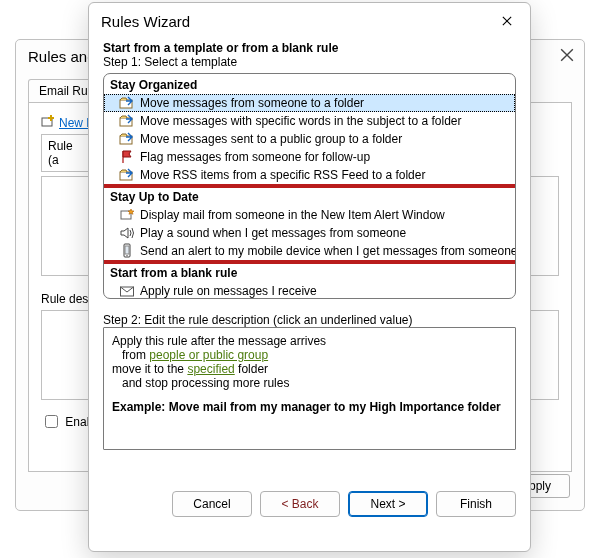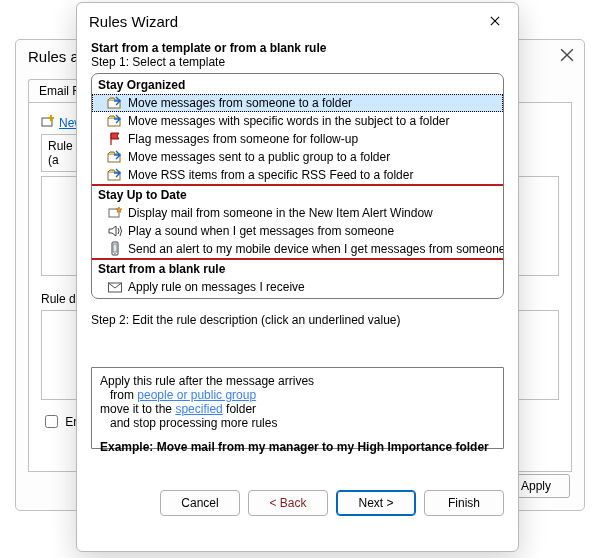--- a/index.html
+++ b/index.html
@@ -17,41 +17,41 @@
   .bg1-new-icon { display: inline-block; width: 14px; height: 14px; vertical-align: -2px; margin-right: 4px; }
   .bg1-rulehdr { margin-top: 4px; padding: 4px 6px; border: 1px solid #c0c0c0; background: #fff; width: 50px; }
   .bg1-list { margin-top: 4px; border: 1px solid #c0c0c0; height: 100px; background: #fff; }
   .bg1-label2 { margin-top: 16px; }
   .bg1-desc { margin-top: 4px; border: 1px solid #c0c0c0; height: 90px; background: #fff; }
   .bg1-checkrow { margin-top: 12px; }
   .bg1-checkrow input { vertical-align: -2px; margin-right:4px; }
   .bg1-buttons { position:absolute; right:14px; bottom:12px; }
   .bg1-btn { display:inline-block; min-width:68px; padding:4px 12px; border:1px solid #b0b0b0; border-radius:3px; background:#fdfdfd; margin-left:6px; text-align:center; }
   
-  .wiz { position: absolute; left: 76px; top: 2px; width: 443px; height: 550px; border: 1px solid #b8b8b8; border-radius: 6px; background: #fff; box-shadow: 0 8px 28px rgba(0,0,0,0.18); }
+  .wiz { position: absolute; left: 88px; top: 2px; width: 443px; height: 550px; border: 1px solid #b8b8b8; border-radius: 6px; background: #fff; box-shadow: 0 8px 28px rgba(0,0,0,0.18); }
   .wiz-titlebar { display:flex; align-items:center; justify-content:space-between; padding: 8px 12px 2px; }
   .wiz-title { font-size: 15px; }
   .wiz-close { width: 22px; height: 20px; border: none; background: transparent; display:flex; align-items:center; justify-content:center; cursor:pointer; }
   .wiz-close svg { width:12px; height:12px; }
   .wiz-body { padding: 2px 14px 0; }
   .wiz-intro1 { font-weight: 600; margin-top: 6px; }
   .wiz-intro2 { margin-bottom: 4px; }
   .template-box { border: 1px solid #7a7a7a; border-radius: 7px; height: 226px; overflow: hidden; background:#fff; }
   .cat-head { font-weight: 700; padding: 2px 6px 2px; border-top: 1px solid transparent; }
-  .cat-head.line { border-top: 2px solid #b91c1c; margin-top:0; }
+  .cat-head.line { border-top: 4px solid #b91c1c; margin-top:0; }
   .cat-head.first { padding-top:3px; }
   .tpl-row { display:flex; align-items:center; padding: 1px 6px 1px 14px; line-height: 16px; cursor: default; }
   .tpl-row.selected { background: #cde8ff; outline:1px dotted #000; outline-offset:-1px;}
   .tpl-icon { width: 18px; height: 16px; display:flex; align-items:center; justify-content:center; flex-shrink:0; margin-right:4px; }
   .tpl-icon svg{ width:16px; height:16px; }
   .tpl-label { white-space: nowrap; }
   .step2-head { margin-top: 14px; }
-  .desc-box { border: 1px solid #7a7a7a; border-radius:1px; padding: 6px 8px; height: 82px; background:#fff;margin-top:40px; }
+  .desc-box { border: 1px solid #7a7a7a; border-radius:1px; padding: 6px 8px; height: 123px; background:#fff; }
   .desc-box .indent1 { padding-left: 10px; }
-  .desc-link { color: #3b82f6; text-decoration: underline; cursor:pointer; }
+  .desc-link { color: #4d7c0f; text-decoration: underline; cursor:pointer; }
   .desc-ex { margin-top:10px; font-weight:700; }
   .wiz-buttons { display:flex; justify-content:flex-end; gap:8px; padding: 14px 14px 12px; }
   .wbtn { min-width: 80px; padding: 5px 10px; border: 1px solid #b0b0b0; border-radius: 4px; background: #fdfdfd; text-align:center; cursor:pointer;margin-top:27px; }
   .wbtn.disabled { color:#7f1d1d; }
   .wbtn.default { border-color:#0067c0; box-shadow:0 0 0 1px #0067c0 inset; }
 </style>
 </head>
 <body>
 <div class="root">
 
@@ -120,35 +120,35 @@
                 <rect x="1" y="5" width="12" height="8" fill="#fff" stroke="#8a6b2c"></rect>
                 <path d="M1 5 l2 -2 h4 l1 2" fill="#f0d070" stroke="#8a6b2c"></path>
                 <path d="M9 2 l4 4 l-4 4 M13 6 h-6" stroke="#1565c0" stroke-width="1.4" fill="none"></path>
               </svg>
         </span>
         <span class="tpl-label">Move messages with specific words in the subject to a folder</span>
       </div>
       <div class="tpl-row">
         <span class="tpl-icon">
           <svg viewBox="0 0 16 16">
+                <rect x="1" y="5" width="12" height="8" fill="#fff" stroke="#8a6b2c"></rect>
+                <path d="M1 5 l2 -2 h4 l1 2" fill="#f0d070" stroke="#8a6b2c"></path>
+                <path d="M9 2 l4 4 l-4 4 M13 6 h-6" stroke="#1565c0" stroke-width="1.4" fill="none"></path>
+              </svg>
+        </span>
+        <span class="tpl-label">Move messages sent to a public group to a folder</span>
+      </div>
+      <div class="tpl-row">
+        <span class="tpl-icon">
+          <svg viewBox="0 0 16 16">
                 <path d="M4 2 v12" stroke="#b02020" stroke-width="1.3"></path>
                 <path d="M4 2 h8 l-2 3 l2 3 h-8 z" fill="#d73a3a" stroke="#8a1010"></path>
               </svg>
         </span>
         <span class="tpl-label">Flag messages from someone for follow-up</span>
-      </div>
-      <div class="tpl-row">
-        <span class="tpl-icon">
-          <svg viewBox="0 0 16 16">
-                <rect x="1" y="5" width="12" height="8" fill="#fff" stroke="#8a6b2c"></rect>
-                <path d="M1 5 l2 -2 h4 l1 2" fill="#f0d070" stroke="#8a6b2c"></path>
-                <path d="M9 2 l4 4 l-4 4 M13 6 h-6" stroke="#1565c0" stroke-width="1.4" fill="none"></path>
-              </svg>
-        </span>
-        <span class="tpl-label">Move messages sent to a public group to a folder</span>
       </div>
       <div class="tpl-row">
         <span class="tpl-icon">
           <svg viewBox="0 0 16 16">
                 <rect x="1" y="5" width="12" height="8" fill="#fff" stroke="#8a6b2c"></rect>
                 <path d="M1 5 l2 -2 h4 l1 2" fill="#f0d070" stroke="#8a6b2c"></path>
                 <path d="M9 2 l4 4 l-4 4 M13 6 h-6" stroke="#1565c0" stroke-width="1.4" fill="none"></path>
               </svg>
         </span>
         <span class="tpl-label">Move RSS items from a specific RSS Feed to a folder</span>

